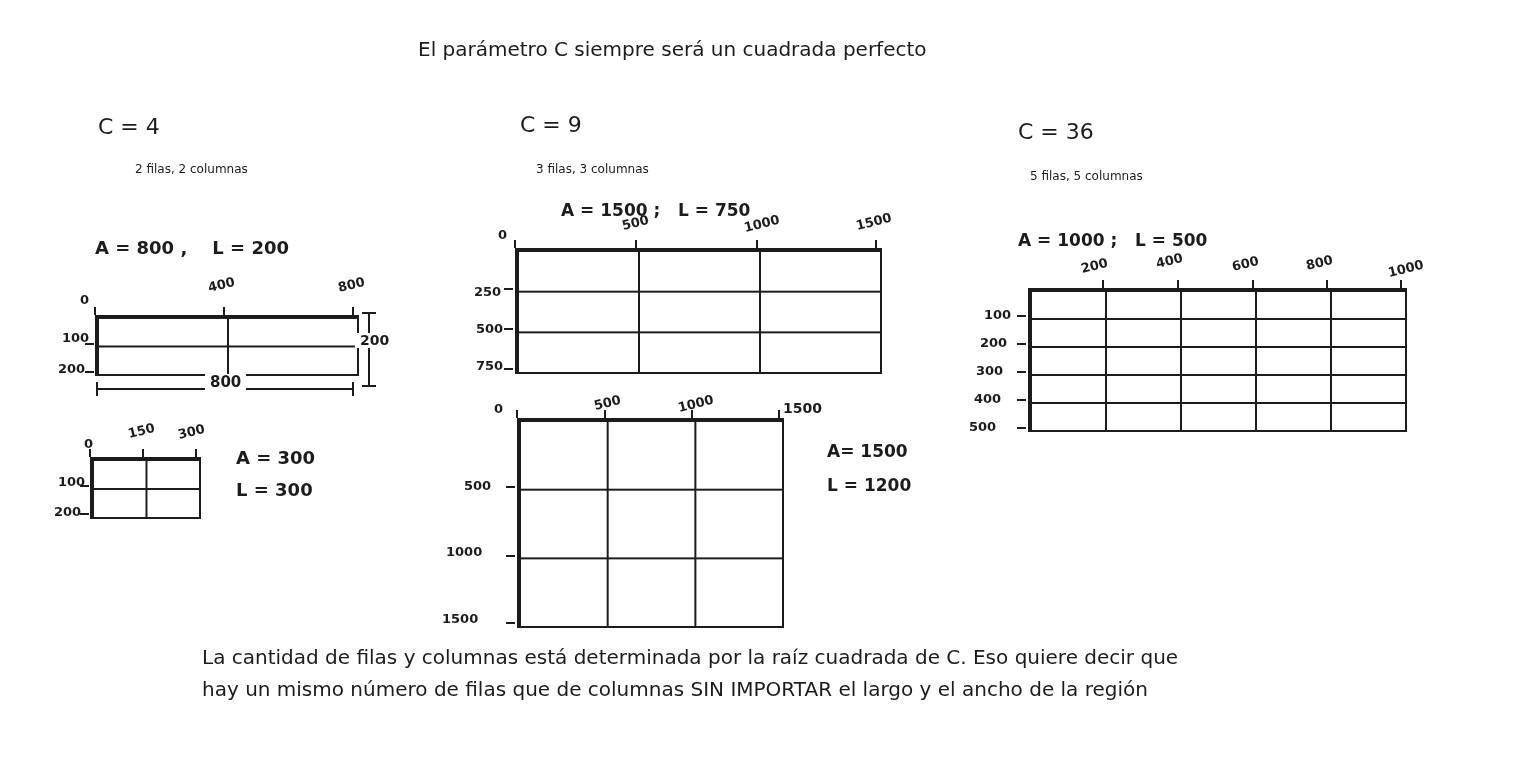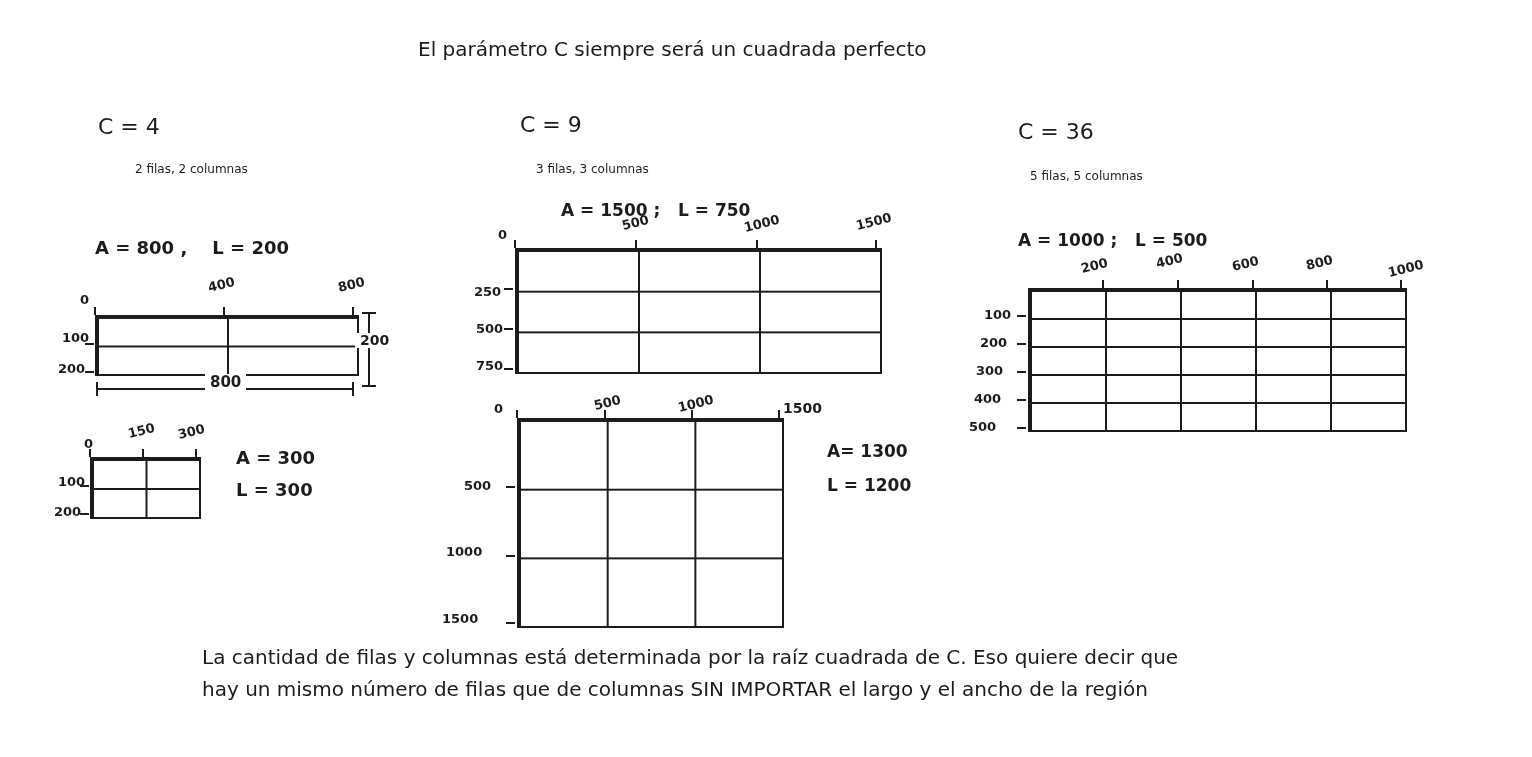--- a/index.html
+++ b/index.html
@@ -100,21 +100,21 @@
   <div class="tickv" style="left:516px; top:410px;"></div>
   <div class="tickv" style="left:604px; top:410px;"></div>
   <div class="tickv" style="left:691px; top:410px;"></div>
   <div class="tickv" style="left:778px; top:410px;"></div>
   <div class="t axis" style="left:464px; top:479px;">500</div>
   <div class="t axis" style="left:446px; top:545px;">1000</div>
   <div class="t axis" style="left:442px; top:612px;">1500</div>
   <div class="tickh" style="left:506px; top:486px;"></div>
   <div class="tickh" style="left:506px; top:555px;"></div>
   <div class="tickh" style="left:506px; top:622px;"></div>
-  <div class="t ann" style="left:827px; top:442px;">A= 1300</div>
+  <div class="t ann" style="left:827px; top:442px;">A= 1500</div>
   <div class="t ann" style="left:827px; top:476px;">L = 1200</div>
 
   <div class="t h" style="left:1018px; top:120px;">C = 36</div>
   <div class="t sub" style="left:1030px; top:170px;">5 filas, 5 columnas</div>
   <div class="t params" style="left:1018px; top:231px; font-size:17px;">A = 1000 ;   L = 500</div>
 
   <div class="grid" style="left:1028px; top:288px; width:375px; height:140px; --cw:75px; --ch:28px;"></div>
   <div class="t axis rx" style="left:1083px; top:262px;">200</div>
   <div class="t axis rx" style="left:1158px; top:257px;">400</div>
   <div class="t axis rx" style="left:1234px; top:260px;">600</div>

